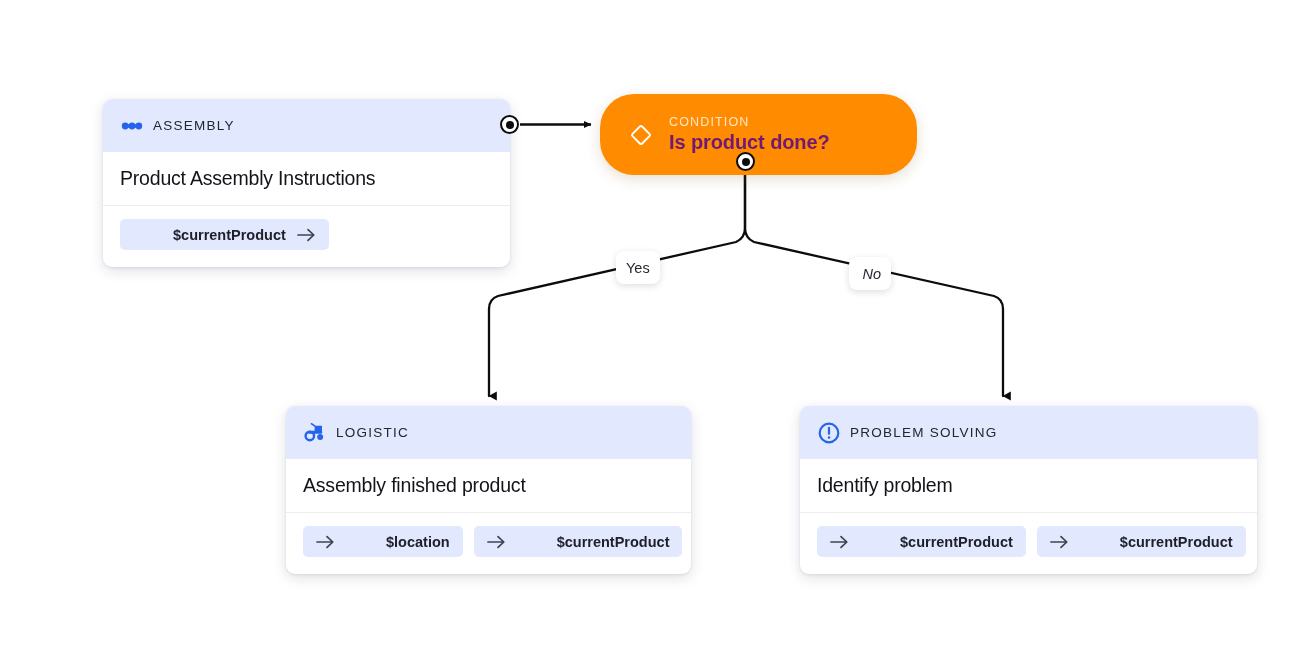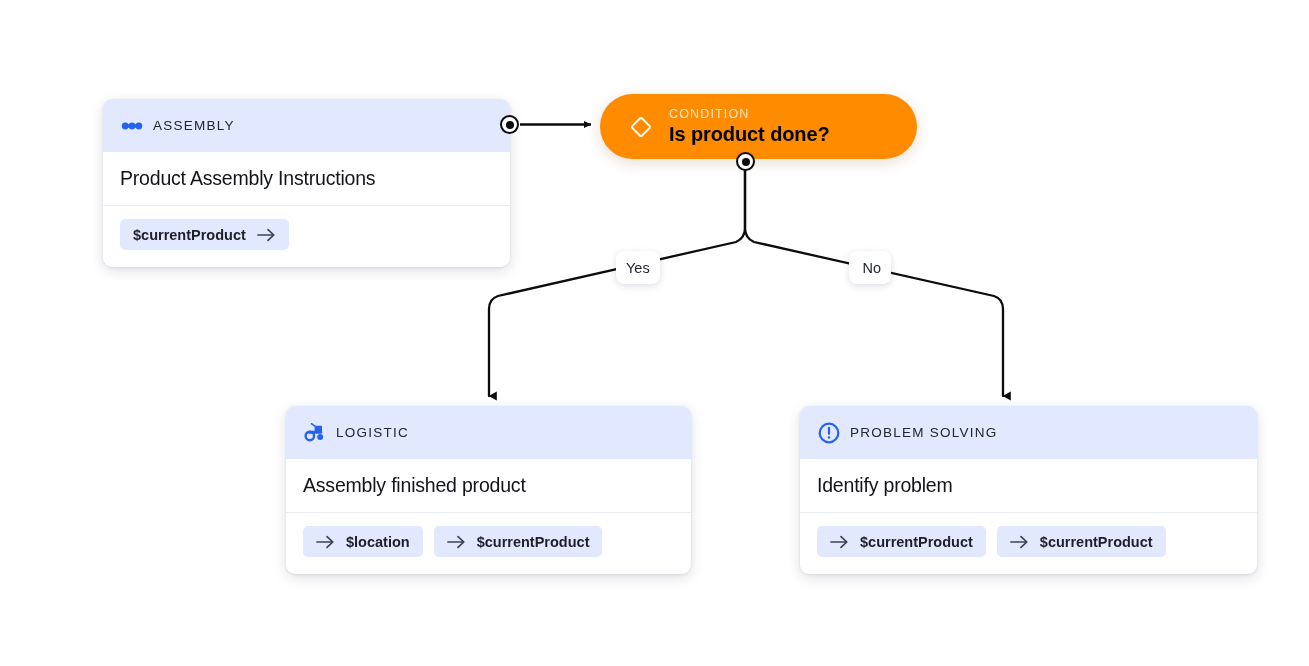--- a/index.html
+++ b/index.html
@@ -94,20 +94,21 @@
     align-items: center;
     gap: 11px;
     padding: 0 13px;
     box-sizing: border-box;
   }
   .chip .chip-label {
     font-size: 14.5px;
     font-weight: bold;
     color: #1d2029;
     white-space: nowrap;
+    margin-left: 40px;
   }
   .chip .arrow-glyph {
     display: flex;
     align-items: center;
     flex: 0 0 auto;
   }
 
   
   .pill {
     position: absolute;
@@ -137,21 +138,21 @@
   .pill-kind {
     font-size: 12.5px;
     letter-spacing: 1.15px;
     color: rgba(255, 255, 255, 0.78);
     line-height: 14px;
     white-space: nowrap;
   }
   .pill-title {
     font-size: 20px;
     font-weight: bold;
-    color: #000000;
+    color: #701a75;
     line-height: 24px;
     letter-spacing: -0.1px;
     white-space: nowrap;
   }
 
   
   .edge-label {
     position: absolute;
     background: #ffffff;
     border-radius: 8px;
@@ -241,21 +242,21 @@
         <span class="chip-label">$currentProduct</span>
         <span class="arrow-glyph">
           <svg width="19" height="16" viewBox="0 0 19 16" xmlns="http://www.w3.org/2000/svg">
             <path d="M1 8 H16.5 M11 2.6 L16.8 8 L11 13.4" stroke="#3f4452" stroke-width="1.7" fill="none" stroke-linecap="round" stroke-linejoin="round"></path>
           </svg>
         </span>
       </div>
     </div>
   </div>
 
-  <div class="pill" style="left:600px; top:94px; width:317px; height:65px;">
+  <div class="pill" style="left:600px; top:94px; width:317px; height:81px;">
     <span class="pill-icon">
       <svg width="26" height="26" viewBox="0 0 26 26" xmlns="http://www.w3.org/2000/svg">
         <rect x="13" y="3.4" width="13.6" height="13.6" rx="1.6" transform="rotate(45 13 3.4)" fill="none" stroke="#ffffff" stroke-width="1.9"></rect>
       </svg>
     </span>
     <span class="pill-text">
       <span class="pill-kind">CONDITION</span>
       <span class="pill-title">Is product done?</span>
     </span>
   </div>
@@ -329,17 +330,17 @@
       </div>
     </div>
   </div>
 
   <div class="port-dot" style="left:500px; top:115px;"></div>
   <div class="port-dot" style="left:736px; top:152px;"></div>
 
   <div class="edge-label" style="left:616px; top:251px;">
     <span>Yes</span>
   </div>
-  <div class="edge-label" style="left:849px; top:251px;">
+  <div class="edge-label" style="left:849px; top:257px;font-style:italic;">
     <span>No</span>
   </div>
 
 </div>
 
 </body></html>

